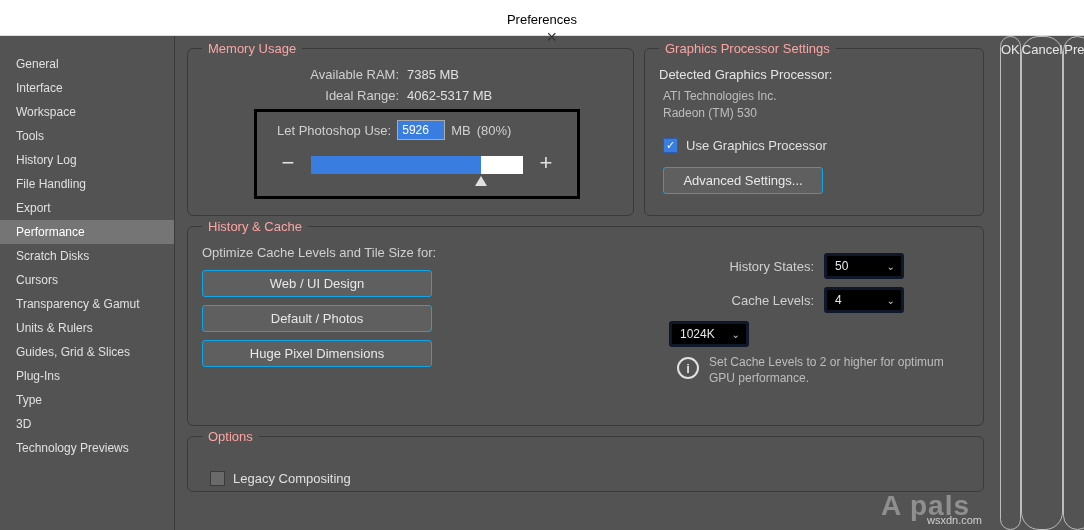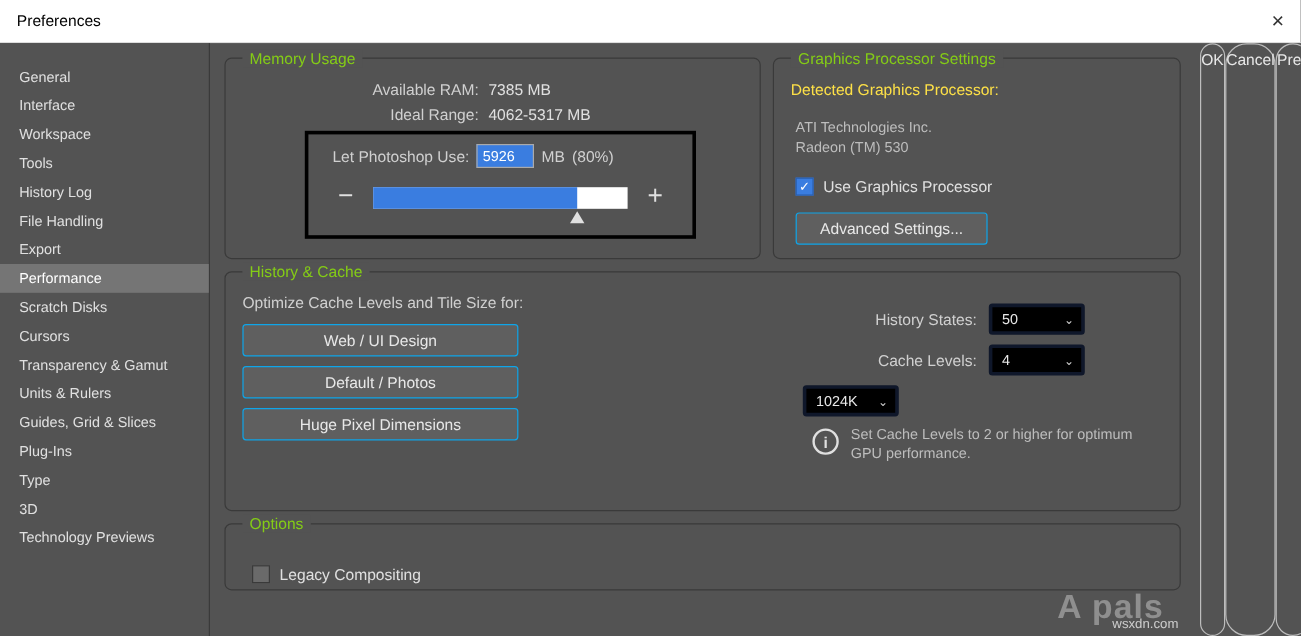--- a/index.html
+++ b/index.html
@@ -11,22 +11,23 @@
       font-size: 13px;
       color: #e0e0e0;
     }
     .titlebar {
       height: 36px;
       background: #fff;
       color: #000;
       display: flex;
       align-items: center;
       justify-content: space-between;
-      padding: 0 14px;
+      padding: 12px 14px;
       border-bottom: 1px solid #ddd;
+      flex-direction: column;
     }
     .titlebar .close-x {
       font-size: 18px;
       width: 30px;
       text-align: right;
       cursor: pointer;
       color: #333;
     }
     .main {
       display: flex;
@@ -65,21 +66,21 @@
     .row2 { display: flex; gap: 10px; }
     .row2 .col-left { flex: 1; }
     .row2 .col-right { width: 340px; }
     .groupbox .legend {
       position: absolute;
       top: -8px;
       left: 14px;
       background: #535353;
       padding: 0 6px;
       font-size: 13px;
-      color: #84cc16;
+      color: #fca5a5;
     }
     .mem-row {
       display: flex;
       align-items: center;
       margin-bottom: 6px;
     }
     .mem-row .lbl {
       width: 380px;
       text-align: right;
       padding-right: 8px;
@@ -120,21 +121,21 @@
     .slider .thumb {
       position: absolute;
       bottom: -12px;
       left: 80%;
       transform: translateX(-50%);
       width: 0; height: 0;
       border-left: 6px solid transparent;
       border-right: 6px solid transparent;
       border-bottom: 10px solid #e0e0e0;
     }
-    .gp-detected { color: #fde047; margin-bottom: 16px; }
+    .gp-detected { color: #e5e5e5; margin-bottom: 6px; }
     .gp-lines { color: #bdbdbd; font-size: 12px; line-height: 1.4; margin-left: 4px; }
     .chk-row { display: flex; align-items: center; gap: 8px; margin: 16px 0 14px 4px; }
     .chk {
       width: 15px; height: 15px; background: #3a7de0; border: 1px solid #2a5fb0; display: flex; align-items: center; justify-content: center; color: #fff; font-size: 11px; cursor: pointer;
     }
     .chk-empty {
       width: 15px; height: 15px; background: #6a6a6a; border: 1px solid #3a3a3a; cursor: pointer;
     }
     .btn {
       background: #5f5f5f;

